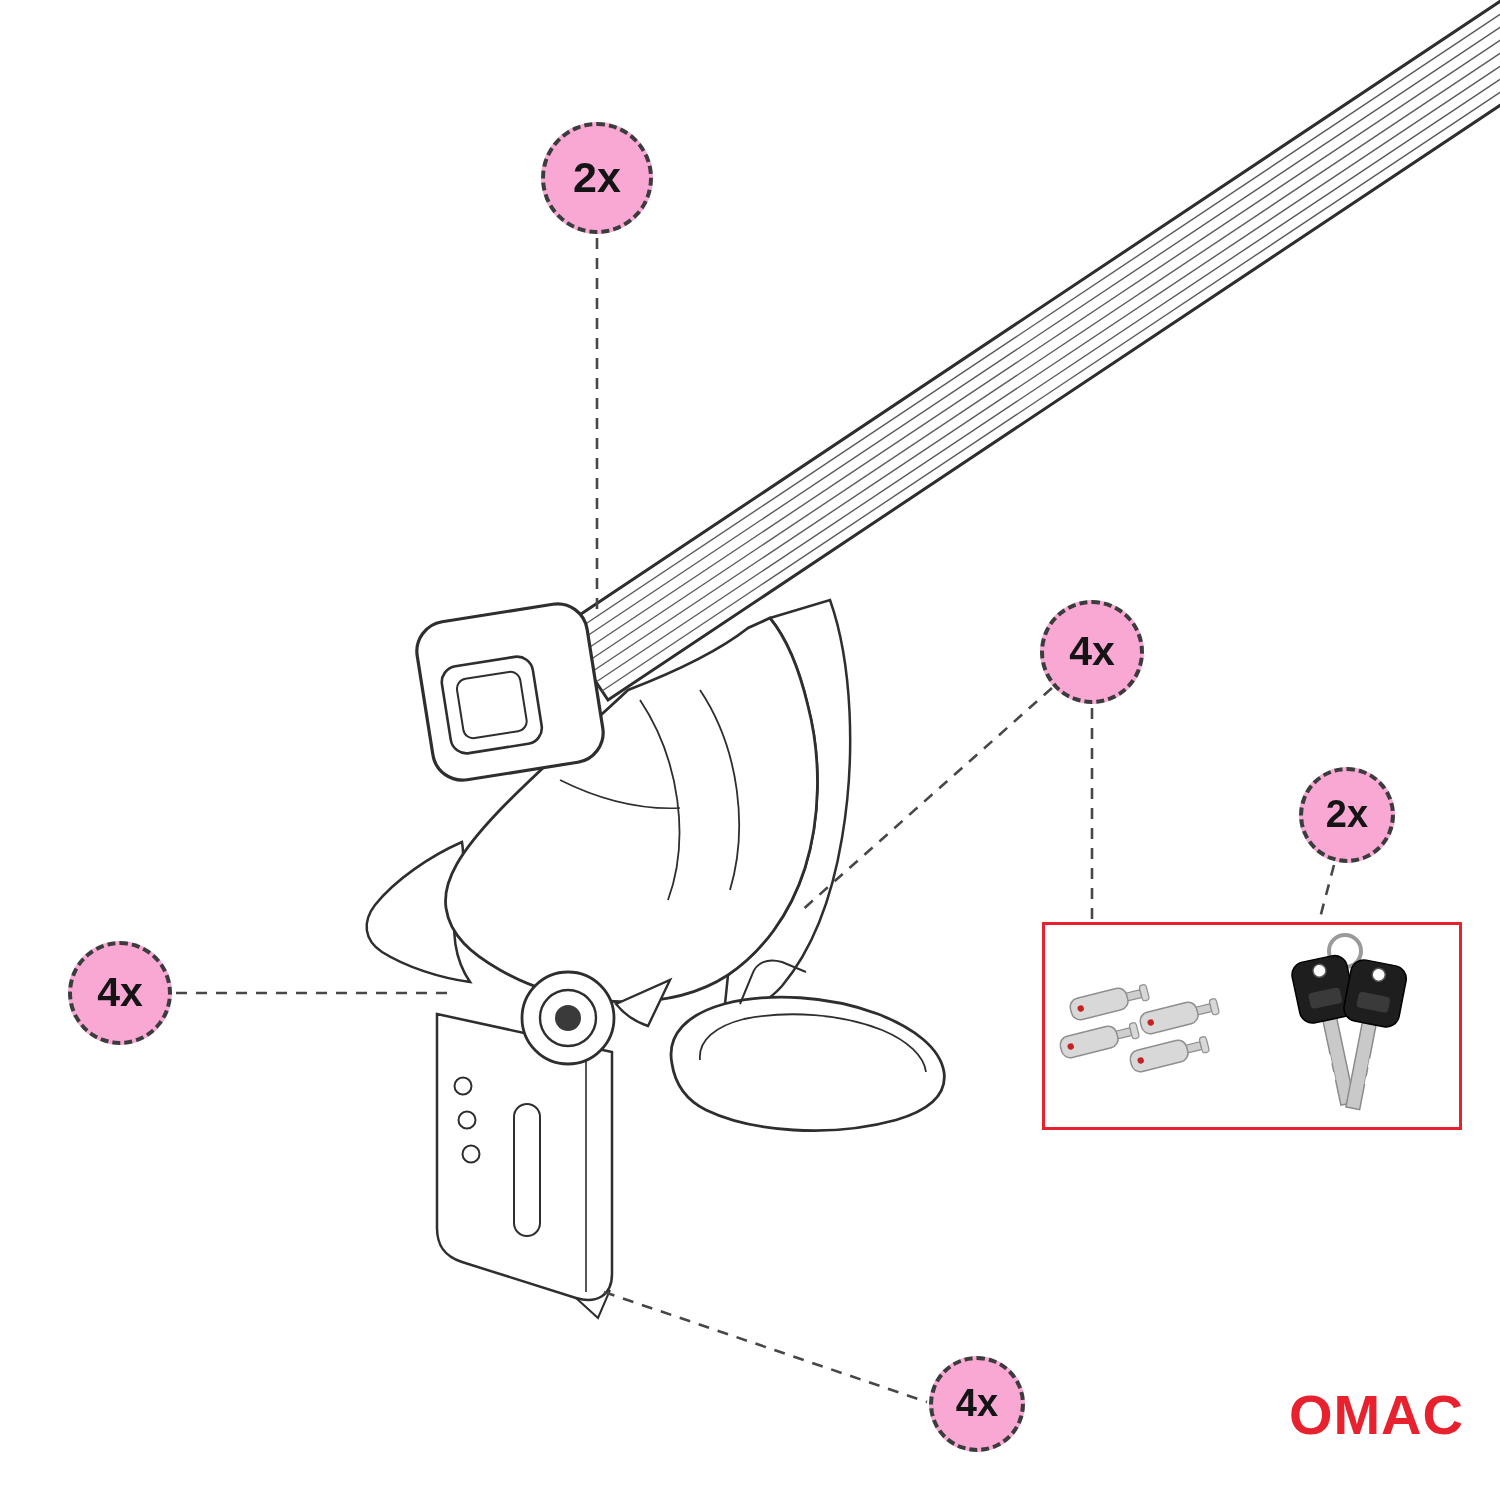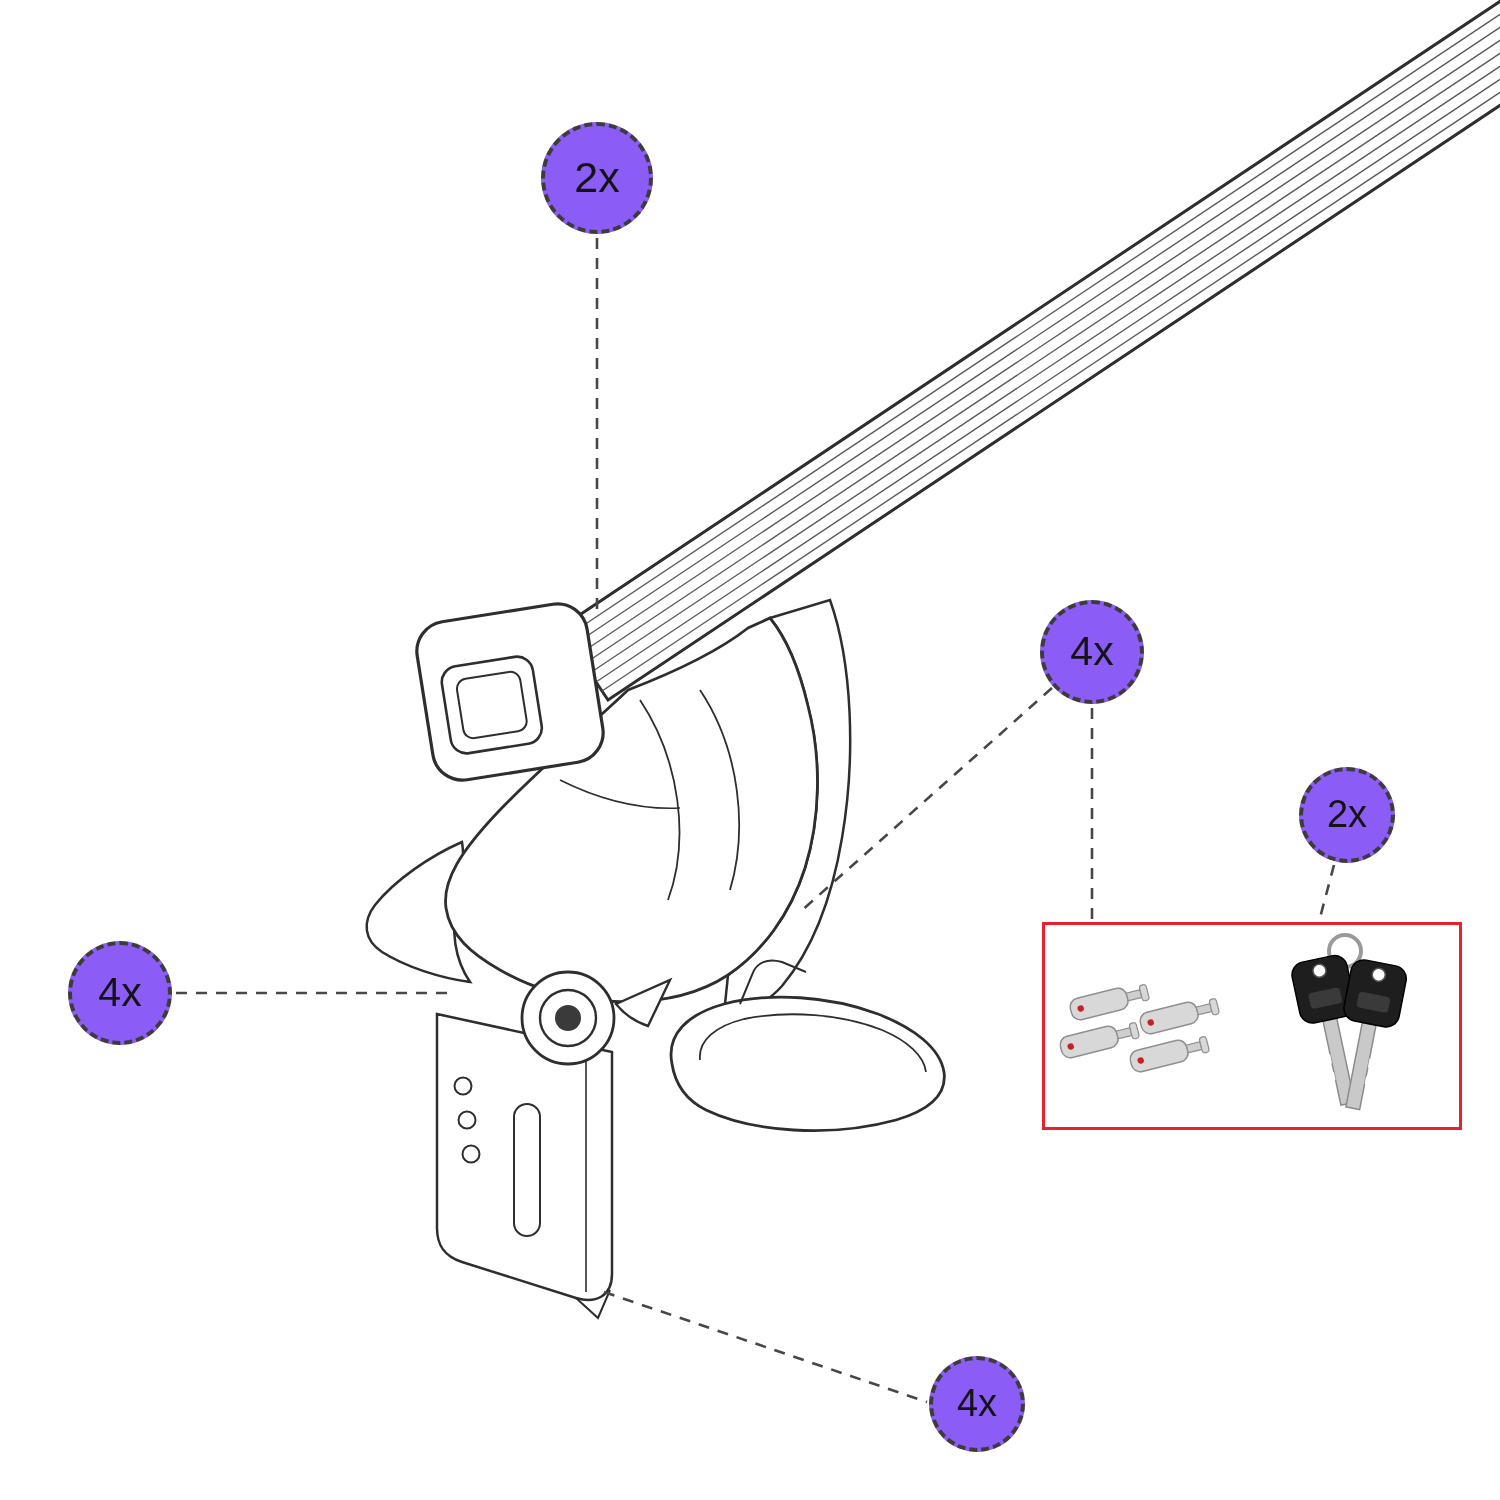--- a/index.html
+++ b/index.html
@@ -8,23 +8,23 @@
     overflow:hidden; font-family:"Liberation Sans", sans-serif;
   }
   .title {
     position:absolute; top:38px; left:0; width:100%; margin:0;
     text-align:center; font-size:45px; font-weight:600; color:#101010;
     letter-spacing:0.5px;
   }
   .drawing { position:absolute; left:0; top:0; }
   .callout {
     position:absolute; box-sizing:border-box;
-    border:4px dashed #3c3c3c; border-radius:50%; background:#8b5cf6;
+    border:4px dashed #3c3c3c; border-radius:50%; background:#f9a8d4;
     display:flex; align-items:center; justify-content:center;
-    font-weight:normal; color:#141414;
+    font-weight:bold; color:#141414;
   }
   .callout span { transform:translateY(-1px); }
   .co-crossbar { left:541px; top:122px; width:112px; height:112px; font-size:43px; }
   .co-feet    { left:68px;  top:941px; width:104px; height:104px; font-size:41px; }
   .co-locks   { left:1040px; top:600px; width:104px; height:104px; font-size:41px; }
   .co-keys    { left:1299px; top:767px; width:96px;  height:96px;  font-size:38px; }
   .co-clamps  { left:929px;  top:1356px; width:96px; height:96px;  font-size:38px; }
   .hardware-box {
     position:absolute; left:1042px; top:922px; width:420px; height:208px;
     box-sizing:border-box; border:3px solid #e8212e; background:#ffffff;
@@ -170,14 +170,15 @@
           <rect x="7" y="96" width="6" height="9" fill="#ffffff"></rect>
           <rect x="7" y="114" width="5" height="8" fill="#ffffff"></rect>
           <rect x="-28" y="0" width="56" height="62" rx="13" fill="#1e1e1e" stroke="#000000" stroke-width="1.5"></rect>
           <rect x="-16" y="32" width="32" height="16" rx="4" fill="#3a3a3a"></rect>
           <circle cx="0" cy="12" r="6.5" fill="#ffffff" stroke="#555555" stroke-width="1.5"></circle>
         </g>
       </g>
     </svg>
   </div>
 
+  <div class="logo">OMAC</div>
 
 </div>
 
 </body></html>

